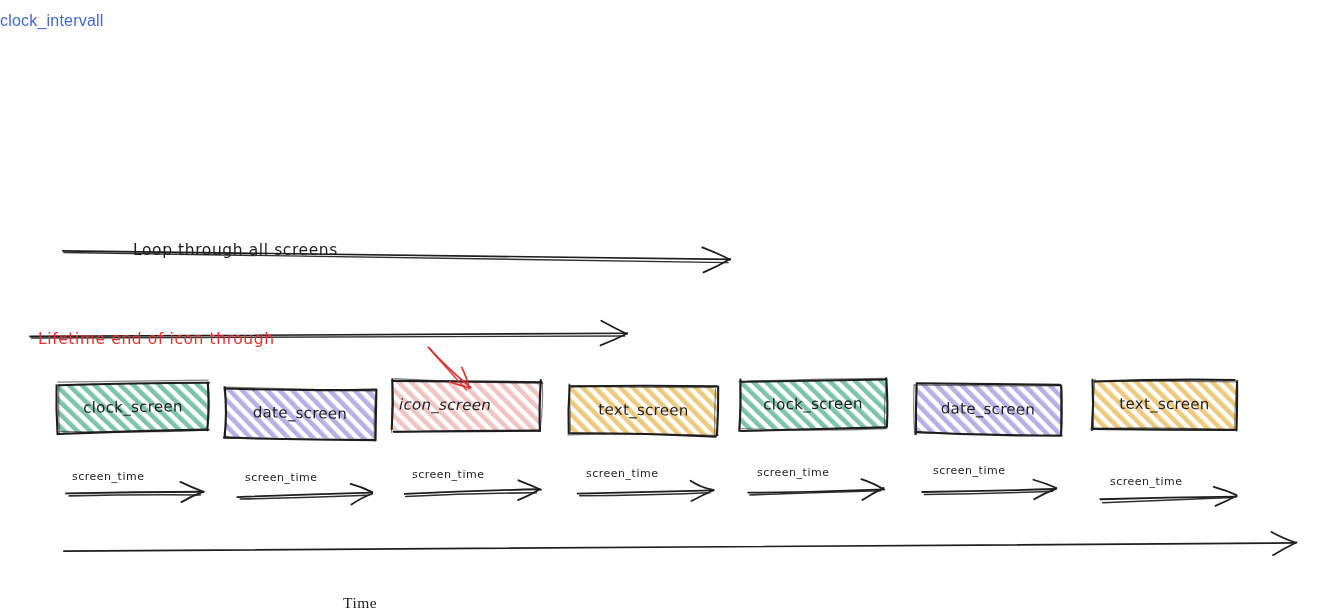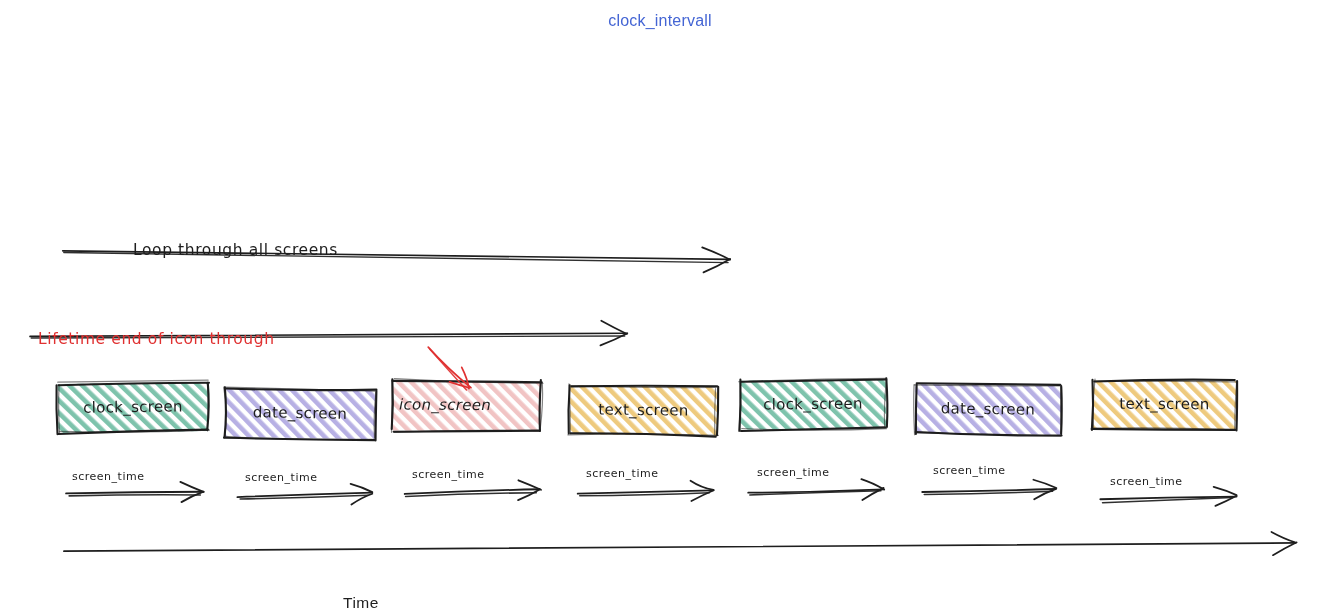--- a/index.html
+++ b/index.html
@@ -18,21 +18,21 @@
     position: absolute;
     inset: 0;
     width: 1320px;
     height: 612px;
   }
   .title {
     position: absolute;
     left: 0;
     top: 12px;
     width: 1320px;
-    text-align: center;
+    text-align: left;
     font-family: "Liberation Sans", sans-serif;
     font-size: 16px;
     color: #4465d4;
     letter-spacing: 0.2px;
   }
   .hand {
     position: absolute;
     font-family: "DejaVu Sans", sans-serif;
     font-size: 15.5px;
     color: #1e1e1e;
@@ -53,21 +53,21 @@
   .st-label {
     position: absolute;
     font-family: "DejaVu Sans", sans-serif;
     font-size: 11px;
     color: #1e1e1e;
     white-space: nowrap;
     letter-spacing: 0.5px;
   }
   .time-label {
     position: absolute;
-    font-family: Liberation Sans, sans-serif;
+    font-family: Liberation Serif, serif;
     font-size: 15.5px;
     color: #1e1e1e;
     letter-spacing: 0.5px;
   }
 </style>
 </head>
 <body>
 
 <div class="title">clock_intervall</div>
 

